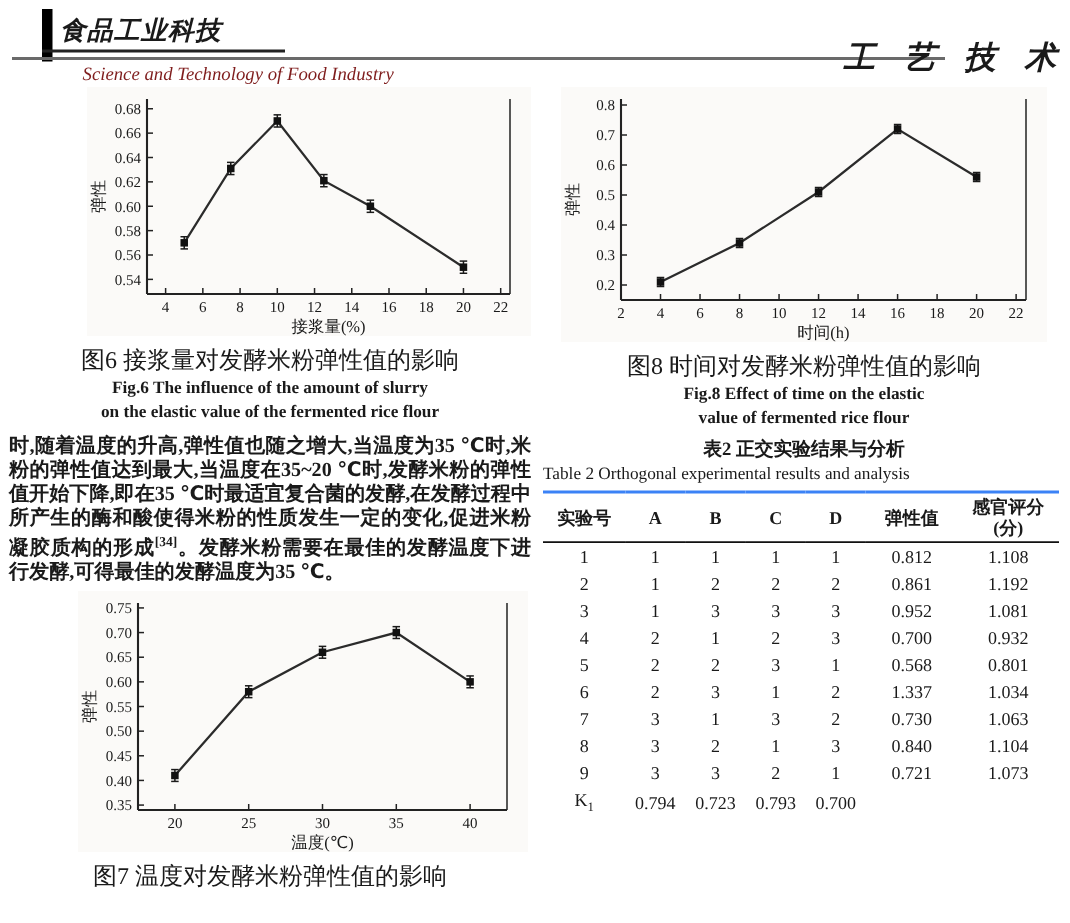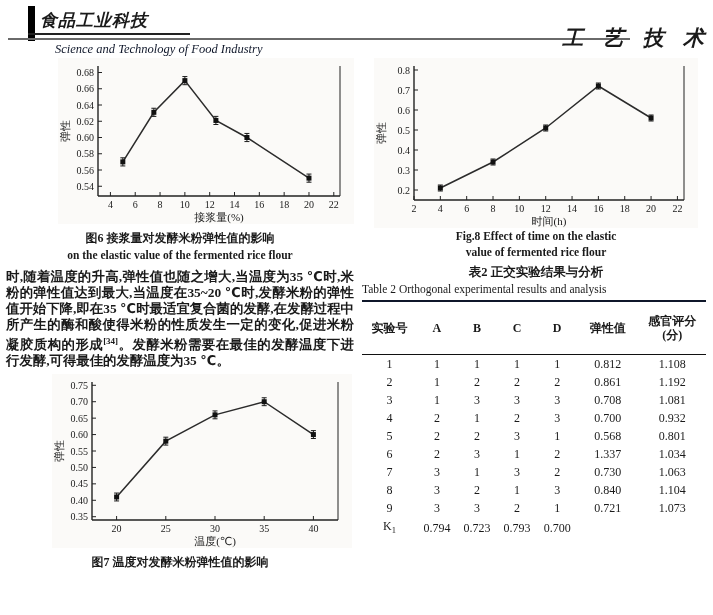--- a/index.html
+++ b/index.html
@@ -7,46 +7,46 @@
     width:713px;height:615px;overflow:hidden;position:relative;
     font-family:"Liberation Serif","DejaVu Sans",serif;color:#1a1a1a;
   }
   .page{position:absolute;inset:0;background:#fff;border-radius:25px;}
 
   
   .logo-bar{position:absolute;left:28px;top:6px;width:7px;height:35px;background:#000;}
   .logo-cn{position:absolute;left:40px;top:9px;font-size:17px;font-weight:bold;font-style:italic;letter-spacing:1px;}
   .logo-underline{position:absolute;left:28px;top:33px;width:162px;height:2px;background:#222;}
   .page-rule{position:absolute;left:8px;top:38px;width:622px;height:2px;background:#6a6a6a;}
-  .journal-en{position:absolute;left:55px;top:42px;font-size:12.5px;font-style:italic;color:#0f172a;}
+  .journal-en{position:absolute;left:55px;top:42px;font-size:12.5px;font-style:italic;color:#7f1d1d;}
   .section-cn{position:absolute;right:2px;top:24px;font-size:21px;font-weight:bold;font-style:italic;letter-spacing:7px;white-space:nowrap;}
 
   
   .col{position:absolute;top:58px;width:348px;}
   .col-left{left:6px;}
   .col-right{left:362px;}
 
   .chart{background:#fbfaf8;}
 
-  .cap-cn{font-weight:bold;text-align:center;font-size:12px;margin-top:6px;}
+  .cap-cn{font-weight:normal;text-align:center;font-size:16px;margin-top:6px;}
   .cap-en{font-weight:bold;text-align:center;font-size:11.5px;line-height:16px;}
 
   .para{font-size:13.4px;line-height:16px;text-align:justify;font-weight:600;margin-top:6px;}
   .para sup{font-size:9px;font-weight:600;}
 
   .tbl-title-cn{font-weight:bold;text-align:center;font-size:12.5px;margin-top:4px;}
   .tbl-title-en{font-weight:normal;text-align:left;font-size:11.5px;line-height:16px;}
 
   table.otable{
     width:344px;margin-top:3px;border-collapse:collapse;table-layout:fixed;
     font-size:12px;text-align:center;
   }
   table.otable th{
-    font-weight:bold;padding:12px 0;line-height:14px;
-    border-top:2px solid #0f172a;border-bottom:1.3px solid #111;
+    font-weight:bold;padding:2px 0;line-height:14px;
+    border-top:2px solid #3b82f6;border-bottom:1.3px solid #111;
   }
   table.otable td{padding:1.5px 0;line-height:15px;}
   table.otable sub{font-size:8.5px;}
   table.otable col.c0{width:52px;} table.otable col.cf{width:38px;}
   table.otable col.c5{width:58px;} table.otable col.c6{width:64px;}
 </style>
 </head>
 <body>
 
 <div class="page">
@@ -123,20 +123,21 @@
           <line x1="188.92307692307693" y1="83.56250000000001" x2="188.92307692307693" y2="75.4375" stroke="#1a1a1a" stroke-width="1"></line>
           <line x1="186.42307692307693" y1="83.56250000000001" x2="191.42307692307693" y2="83.56250000000001" stroke="#1a1a1a" stroke-width="1"></line>
           <line x1="186.42307692307693" y1="75.4375" x2="191.42307692307693" y2="75.4375" stroke="#1a1a1a" stroke-width="1"></line>
           <rect x="186.42307692307693" y="77" width="5" height="5" fill="#111"></rect>
           <line x1="250.97435897435898" y1="124.18749999999999" x2="250.97435897435898" y2="116.06249999999997" stroke="#1a1a1a" stroke-width="1"></line>
           <line x1="248.47435897435898" y1="124.18749999999999" x2="253.47435897435898" y2="124.18749999999999" stroke="#1a1a1a" stroke-width="1"></line>
           <line x1="248.47435897435898" y1="116.06249999999997" x2="253.47435897435898" y2="116.06249999999997" stroke="#1a1a1a" stroke-width="1"></line>
           <rect x="248.47435897435898" y="117.62499999999997" width="5" height="5" fill="#111"></rect>
         </svg></div>
     <div class="cap-cn">图6  接浆量对发酵米粉弹性值的影响</div>
+    <div class="cap-en">Fig.6  The influence of the amount of slurry</div>
     <div class="cap-en">on the elastic value of the fermented rice flour</div>
     <div class="para"><span>时,随着温度的升高,弹性值也随之增大,当温度为35 ℃时,米粉的弹性值达到最大,当温度在35~20 ℃时,发酵米粉的弹性值开始下降,即在35 ℃时最适宜复合菌的发酵,在发酵过程中所产生的酶和酸使得米粉的性质发生一定的变化,促进米粉凝胶质构的形成</span><sup>[34]</sup><span>。发酵米粉需要在最佳的发酵温度下进行发酵,可得最佳的发酵温度为35 ℃。</span></div>
     <div class="chart" style="width:300px;height:174px;margin-left:46px;margin-top:5px;"><svg width="300" height="174">
           <line x1="40" y1="8" x2="40" y2="146" stroke="#222" stroke-width="1.4"></line>
           <line x1="40" y1="146" x2="286" y2="146" stroke="#222" stroke-width="1.4"></line>
           <line x1="286" y1="8" x2="286" y2="146" stroke="#222" stroke-width="1"></line>
           <line x1="64.6" y1="146" x2="64.6" y2="142" stroke="#222" stroke-width="1"></line>
           <text x="64.6" y="158" text-anchor="middle" font-size="10" font-family="&quot;Liberation Serif&quot;,&quot;DejaVu Sans&quot;,serif" fill="#1a1a1a">20</text>
           <line x1="113.8" y1="146" x2="113.8" y2="142" stroke="#222" stroke-width="1"></line>
           <text x="113.8" y="158" text-anchor="middle" font-size="10" font-family="&quot;Liberation Serif&quot;,&quot;DejaVu Sans&quot;,serif" fill="#1a1a1a">25</text>
@@ -249,20 +250,21 @@
           <rect x="169.20731707317074" y="67.5" width="5" height="5" fill="#111"></rect>
           <line x1="224.39024390243904" y1="31" x2="224.39024390243904" y2="24.999999999999986" stroke="#1a1a1a" stroke-width="1"></line>
           <line x1="221.89024390243904" y1="31" x2="226.89024390243904" y2="31" stroke="#1a1a1a" stroke-width="1"></line>
           <line x1="221.89024390243904" y1="24.999999999999986" x2="226.89024390243904" y2="24.999999999999986" stroke="#1a1a1a" stroke-width="1"></line>
           <rect x="221.89024390243904" y="25.5" width="5" height="5" fill="#111"></rect>
           <line x1="277.0731707317073" y1="63" x2="277.0731707317073" y2="56.99999999999997" stroke="#1a1a1a" stroke-width="1"></line>
           <line x1="274.5731707317073" y1="63" x2="279.5731707317073" y2="63" stroke="#1a1a1a" stroke-width="1"></line>
           <line x1="274.5731707317073" y1="56.99999999999997" x2="279.5731707317073" y2="56.99999999999997" stroke="#1a1a1a" stroke-width="1"></line>
           <rect x="274.5731707317073" y="57.499999999999986" width="5" height="5" fill="#111"></rect>
         </svg></div>
+    <div class="cap-cn">图8  时间对发酵米粉弹性值的影响</div>
     <div class="cap-en">Fig.8  Effect of time on the elastic</div>
     <div class="cap-en">value of fermented rice flour</div>
     <div class="tbl-title-cn">表2  正交实验结果与分析</div>
     <div class="tbl-title-en">Table 2  Orthogonal experimental results and analysis</div>
     <table class="otable">
       <colgroup>
         <col class="c0">
           <col class="cf">
           <col class="cf">
           <col class="cf">
@@ -299,21 +301,21 @@
             <td>2</td>
             <td>0.861</td>
             <td>1.192</td>
           </tr>
           <tr>
             <td>3</td>
             <td>1</td>
             <td>3</td>
             <td>3</td>
             <td>3</td>
-            <td>0.708</td>
+            <td>0.952</td>
             <td>1.081</td>
           </tr>
           <tr>
             <td>4</td>
             <td>2</td>
             <td>1</td>
             <td>2</td>
             <td>3</td>
             <td>0.700</td>
             <td>0.932</td>

